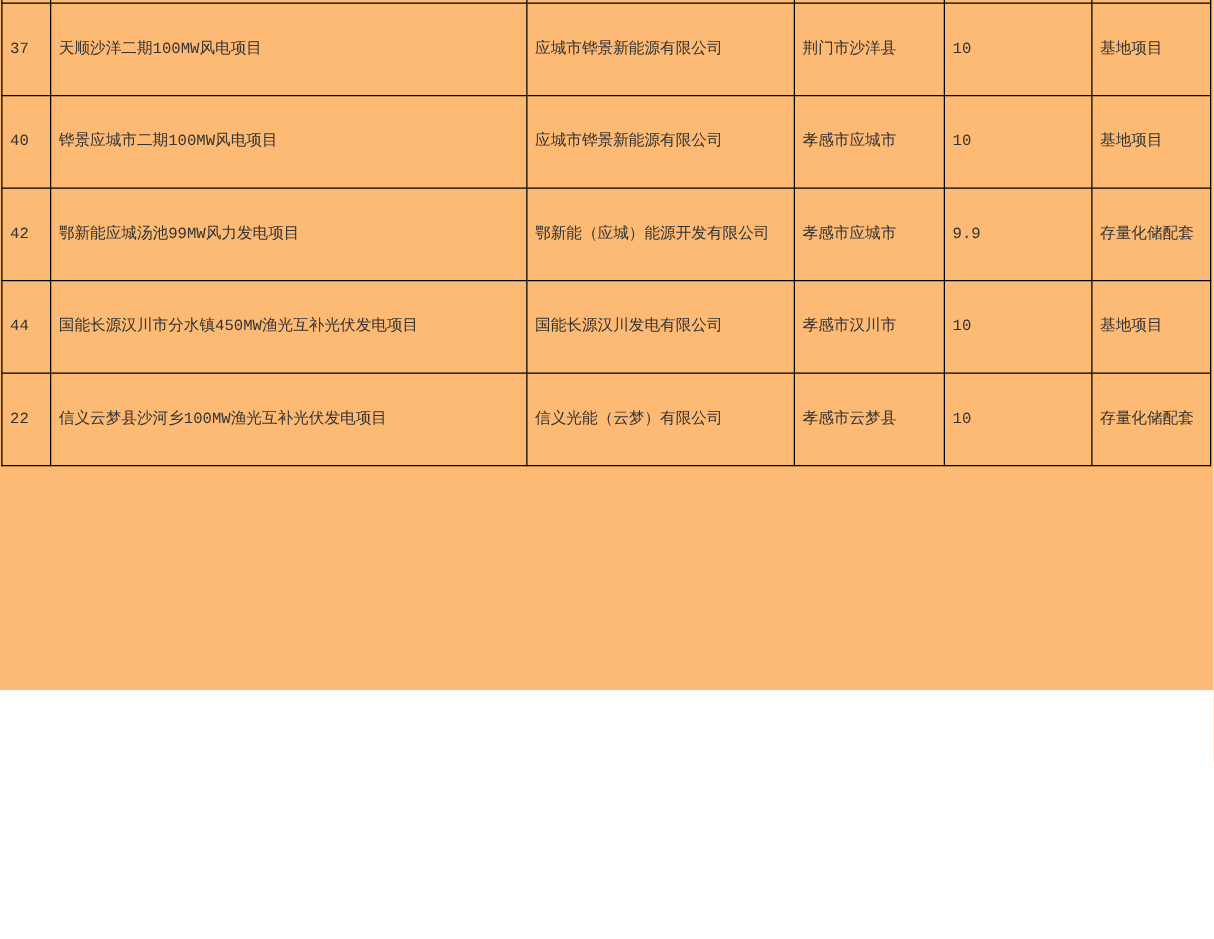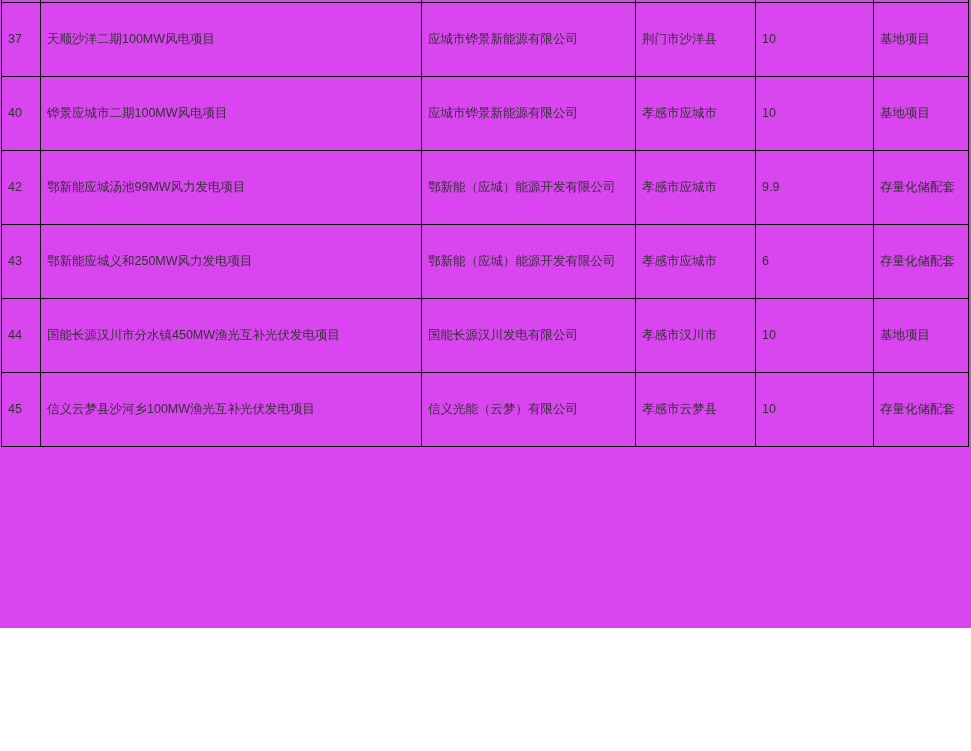--- a/index.html
+++ b/index.html
@@ -3,24 +3,24 @@
 <meta charset="utf-8">
 <style>
   html, body {
     margin: 0;
     padding: 0;
     background: #ffffff;
   }
   .viewport {
     position: relative;
     width: 971px;
-    height: 628px;
+    height: 552px;
     overflow: hidden;
-    background: #d946ef;
-    font-family: Liberation Sans, sans-serif;
+    background: #fdba74;
+    font-family: Liberation Mono, monospace;
   }
   table.projects {
     position: absolute;
     left: 1px;
     top: -72px;
     border-collapse: collapse;
     table-layout: fixed;
     width: 967px;
   }
   table.projects td {
@@ -78,37 +78,29 @@
   </tr>
         <tr class="data-row">
     <td class="c-no">42</td>
     <td class="c-project">鄂新能应城汤池99MW风力发电项目</td>
     <td class="c-company">鄂新能（应城）能源开发有限公司</td>
     <td class="c-region">孝感市应城市</td>
     <td class="c-value">9.9</td>
     <td class="c-category">存量化储配套</td>
   </tr>
         <tr class="data-row">
-    <td class="c-no">43</td>
-    <td class="c-project">鄂新能应城义和250MW风力发电项目</td>
-    <td class="c-company">鄂新能（应城）能源开发有限公司</td>
-    <td class="c-region">孝感市应城市</td>
-    <td class="c-value">6</td>
-    <td class="c-category">存量化储配套</td>
-  </tr>
-        <tr class="data-row">
     <td class="c-no">44</td>
     <td class="c-project">国能长源汉川市分水镇450MW渔光互补光伏发电项目</td>
     <td class="c-company">国能长源汉川发电有限公司</td>
     <td class="c-region">孝感市汉川市</td>
     <td class="c-value">10</td>
     <td class="c-category">基地项目</td>
   </tr>
         <tr class="data-row">
-    <td class="c-no">45</td>
+    <td class="c-no">22</td>
     <td class="c-project">信义云梦县沙河乡100MW渔光互补光伏发电项目</td>
     <td class="c-company">信义光能（云梦）有限公司</td>
     <td class="c-region">孝感市云梦县</td>
     <td class="c-value">10</td>
     <td class="c-category">存量化储配套</td>
   </tr>
       </tbody>
   </table>
 </div>
 

